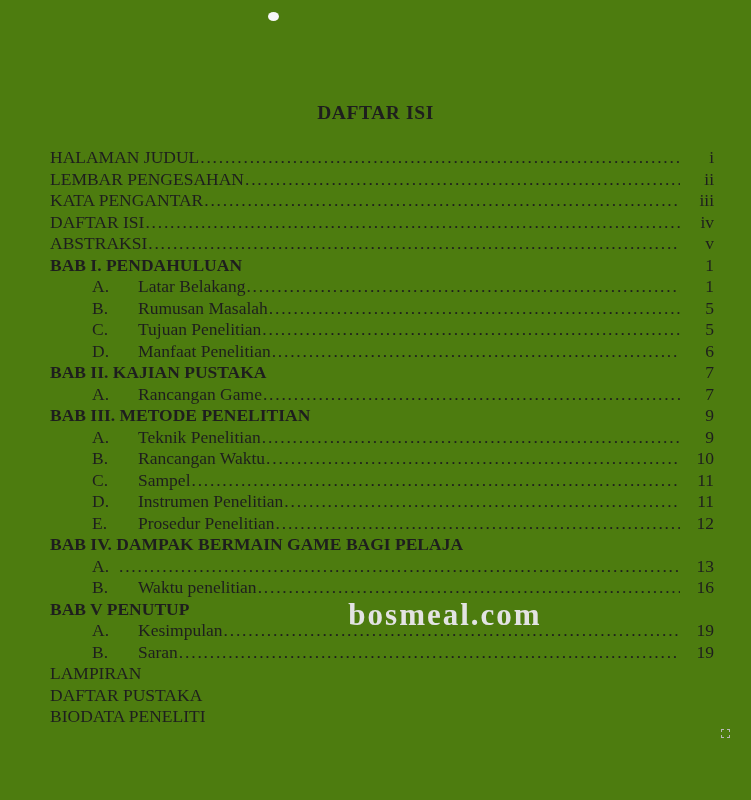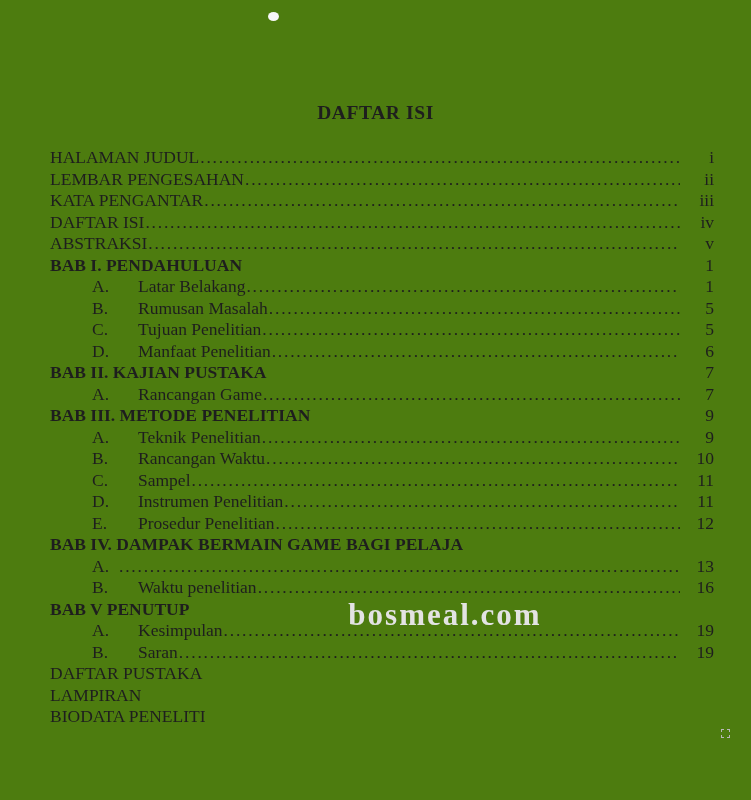--- a/index.html
+++ b/index.html
@@ -235,27 +235,27 @@
     <span class="pagenum">19</span>
   </div>
       <div class="row level-1">
     <span class="prefix">B.</span>
     <span class="label">Saran</span>
     <span class="leader">............................................................................................................................................................................................................................</span>
     <span class="pagenum">19</span>
   </div>
       <div class="row level-0">
 
+    <span class="label">LAMPIRAN</span>
+    <span class="leader"></span>
+    <span class="pagenum"></span>
+  </div>
+      <div class="row level-0">
+
     <span class="label">DAFTAR PUSTAKA</span>
-    <span class="leader"></span>
-    <span class="pagenum"></span>
-  </div>
-      <div class="row level-0">
-
-    <span class="label">LAMPIRAN</span>
     <span class="leader"></span>
     <span class="pagenum"></span>
   </div>
       <div class="row level-0">
 
     <span class="label">BIODATA PENELITI</span>
     <span class="leader"></span>
     <span class="pagenum"></span>
   </div>
     </div>

